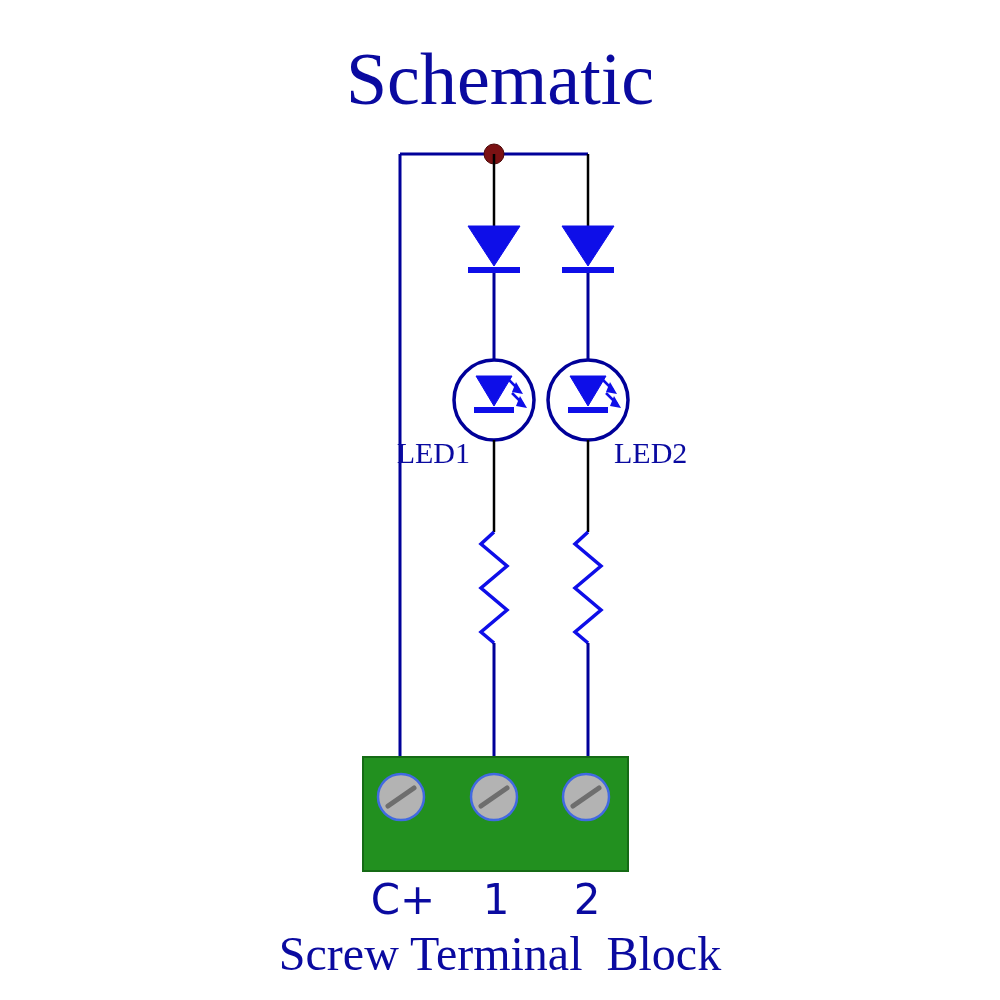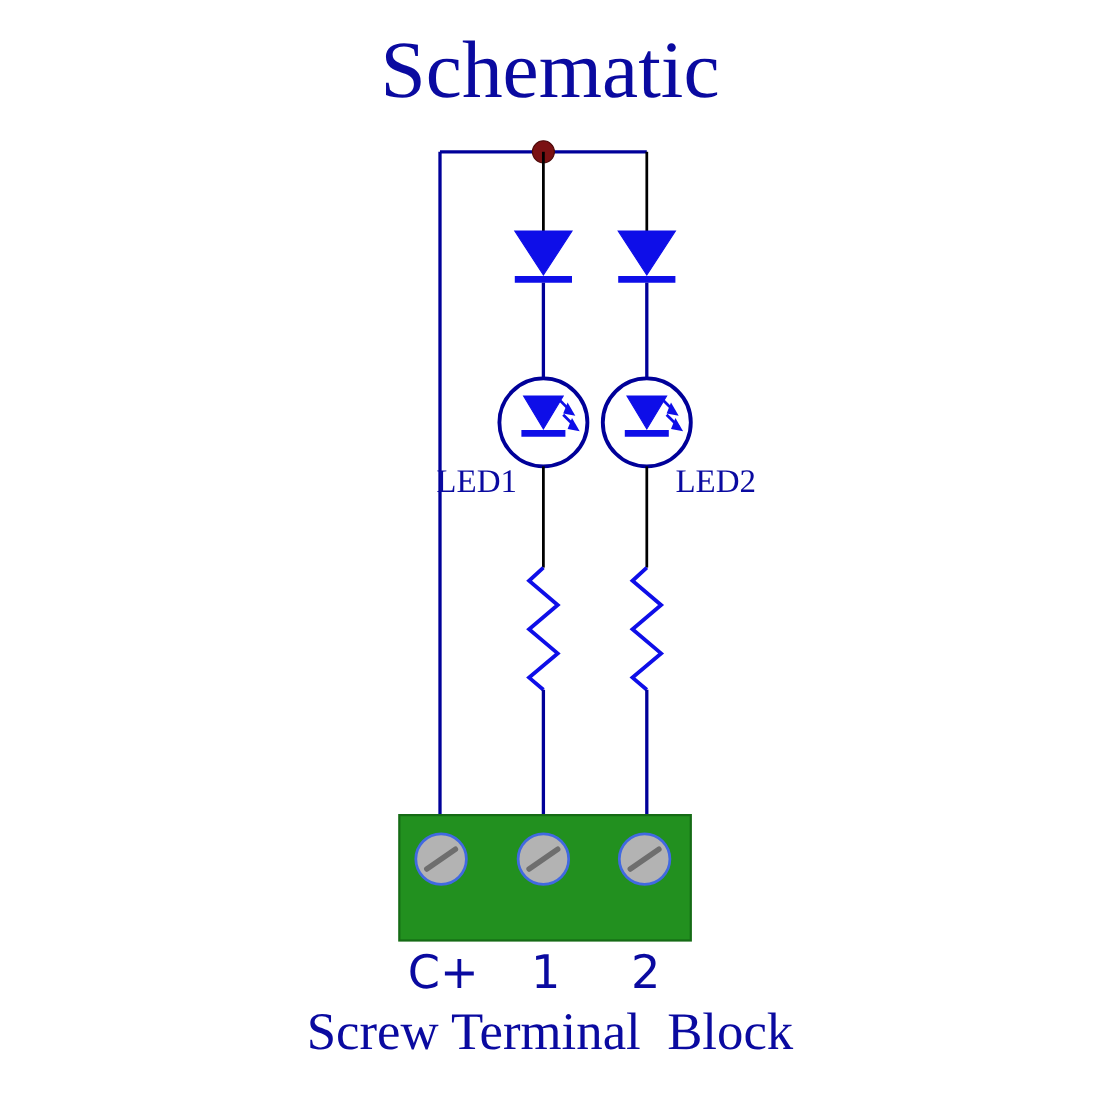--- a/index.html
+++ b/index.html
@@ -3,21 +3,21 @@
 <meta charset="utf-8">
 <style>
   html, body {
     margin: 0;
     padding: 0;
     width: 1000px;
     height: 1000px;
     background: #ffffff;
     font-family: "Liberation Serif", serif;
   }
-  #stage { width: 1000px; height: 712px; position: relative; }
+  #stage { width: 1000px; height: 712px; position: relative; margin-top: 16px; }
   svg { display: block; }
 
   .title       { font-family: "Liberation Serif", serif; font-size: 74px; fill: var(--text-blue); }
   .caption     { font-family: "Liberation Serif", serif; font-size: 48px; fill: var(--text-blue); white-space: pre; }
   .label-serif { font-family: "Liberation Serif", serif; font-size: 30px; fill: var(--text-blue); }
   .label-sans  { font-family: "DejaVu Sans", sans-serif; font-size: 42px; fill: var(--text-blue); }
 
   .wire        { stroke: var(--wire-blue); stroke-width: 3; fill: none; }
   .wire-black  { stroke: var(--wire-black); stroke-width: 2.5; fill: none; }
   .junction    { fill: var(--junction-red); stroke: #4d0a0a; stroke-width: 1; }

